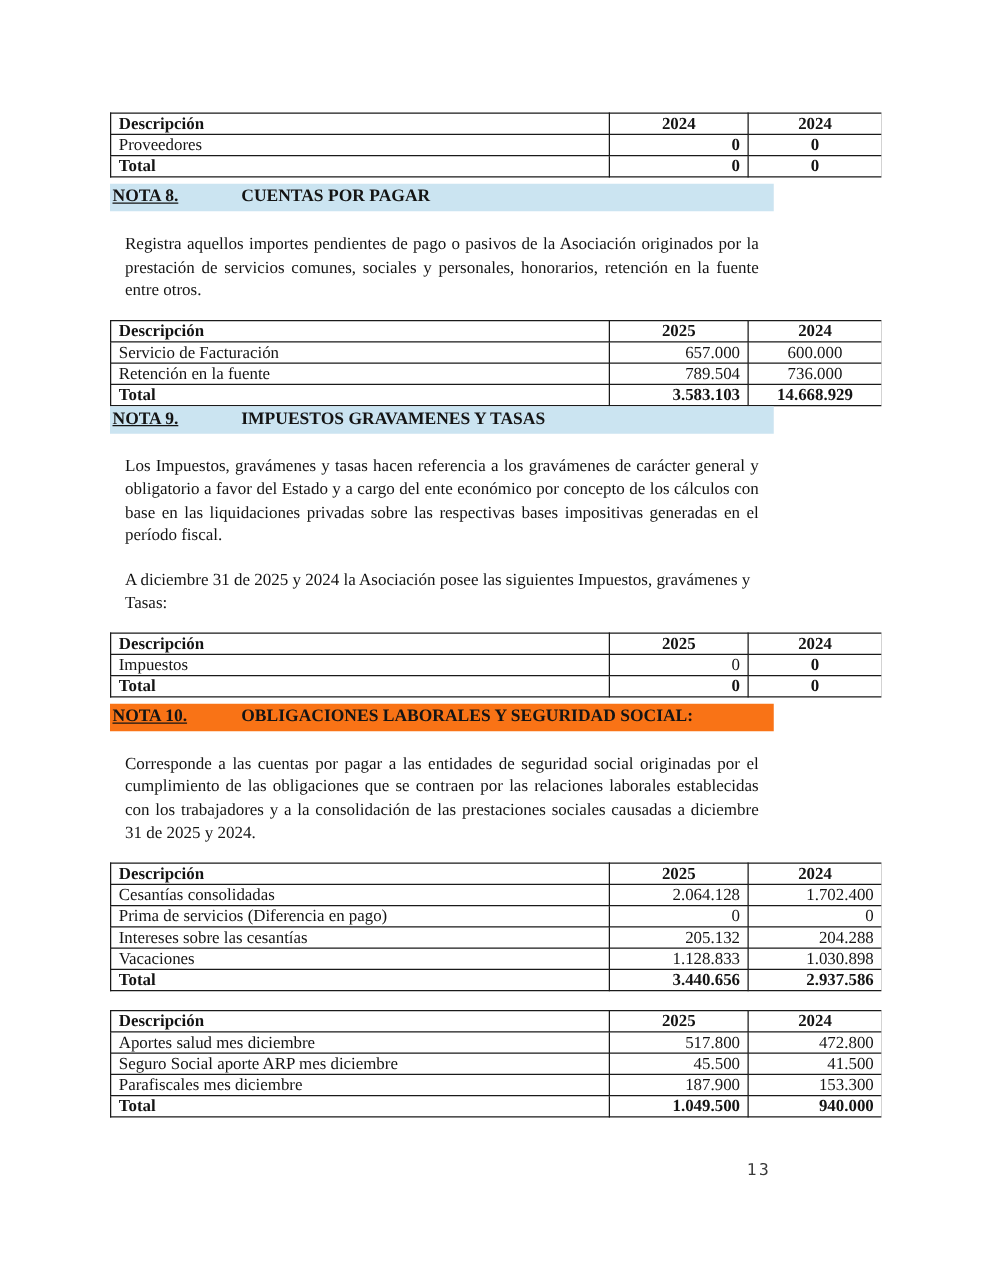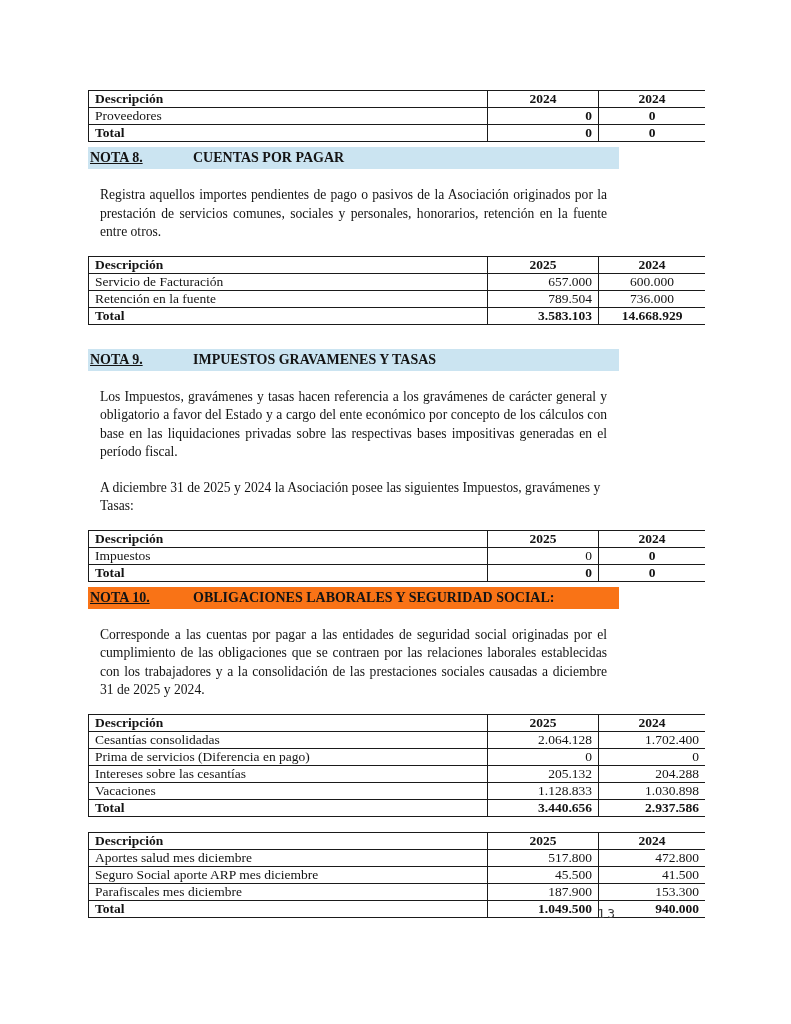--- a/index.html
+++ b/index.html
@@ -62,29 +62,29 @@
   
   .para {
     font-size: 13.6px;
     line-height: 18.5px;
     text-align: justify;
     margin: 12px;
   }
   .para.single { text-align: left; }
   
   .mt-band-after-table   { margin-top: 5px; }
-  .mt-band-after-table-l { margin-top: 24px; }
+  .mt-band-after-table-l { }
   .mt-para  { margin-top: 17px; }
   .mt-table { margin-top: 14px; }
   .mt-table2{ margin-top: 15px; }
   
   .page-number {
     position: absolute;
     right: 88px;
-    top: 906px;
+    top: 929px;
     font-family: "DejaVu Sans Mono", monospace;
     font-size: 13px;
     color: #3a3a3a;
     letter-spacing: 2px;
   }
 </style>
 </head>
 <body>
 
 <div class="page">

